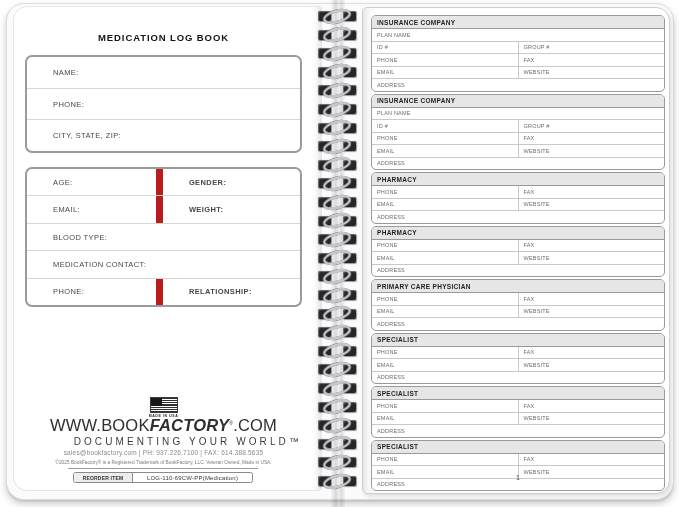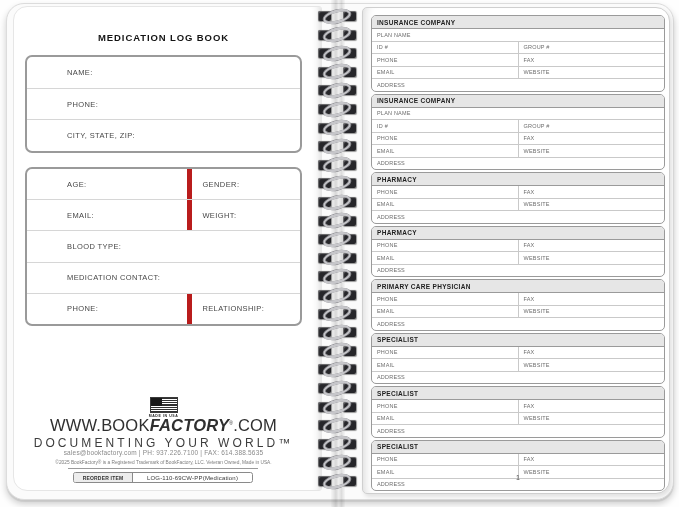--- a/index.html
+++ b/index.html
@@ -56,43 +56,43 @@
   .lp-title{
     position:absolute;left:25px;top:32px;width:277px;text-align:center;
     font-size:9.5px;font-weight:700;letter-spacing:0.9px;color:#141414;
   }
   .lbox{
     position:absolute;left:25px;width:277px;background:#fff;
     border:2px solid var(--box-border);border-radius:7px;
     display:flex;flex-direction:column;overflow:hidden;box-sizing:border-box;
   }
   #contact-box{top:55px;height:98px;}
-  #profile-box{top:167px;height:159px;}
+  #profile-box{top:167px;height:140px;}
   .frow{flex:1;display:flex;border-top:1px solid #d6d6d6;}
   .frow:first-child{border-top:none;}
   .fcell{
-    flex:1;display:flex;align-items:center;padding-left:10px;
-    font-size:7.5px;letter-spacing:0.4px;color:#474747;margin-left:30px;
-  }
-  .fcell + .fcell{border-left:5px solid #b91c1c;flex:1.08;}
+    flex:1;display:flex;align-items:center;padding-left:26px;
+    font-size:7.5px;letter-spacing:0.4px;color:#474747;
+  }
+  .fcell + .fcell{border-left:7px solid #b91c1c;flex:1.08;font-weight:bold;}
   
   .flag-wrap{position:absolute;left:25px;top:397px;width:277px;display:flex;flex-direction:column;align-items:center;}
   .flag{position:relative;width:26px;height:14px;border:0.5px solid #3a3a3a;
     background:repeating-linear-gradient(180deg,#2f2f2f 0 1.1px,#fff 1.1px 2.15px);}
   .flag .canton{position:absolute;left:0;top:0;width:11px;height:7.5px;background:#191919;}
   .flag-caption{margin-top:0.5px;font-size:3.5px;letter-spacing:0.6px;color:#1c1c1c;font-weight:700;}
   .logo-line{
     position:absolute;left:25px;top:416px;width:277px;text-align:center;
     font-size:16.5px;color:#2f2f2f;letter-spacing:0.2px;white-space:nowrap;
   }
   .logo-line .bold{font-weight:700;font-style:italic;}
   .logo-line .reg{font-size:5px;vertical-align:super;}
   .tagline{
-    position:absolute;left:25px;top:436px;width:277px;text-align:center;
-    font-size:12px;letter-spacing:3.1px;color:#3d3d3d;white-space:nowrap;
+    position:absolute;left:25px;top:436px;width:277px;text-align:right;
+    font-size:10px;letter-spacing:3.1px;color:#3d3d3d;white-space:nowrap;
   }
   .contact-line{
     position:absolute;left:25px;top:449px;width:277px;text-align:center;
     font-size:6.5px;color:#8a8a8a;letter-spacing:0.2px;white-space:nowrap;
   }
   .copyright-line{
     position:absolute;left:25px;top:460px;width:277px;text-align:center;
     font-size:4.8px;color:#7c7c7c;white-space:nowrap;
   }
   .brand-rule{position:absolute;left:68px;top:468px;width:190px;border-top:1px solid #9a9a9a;}

